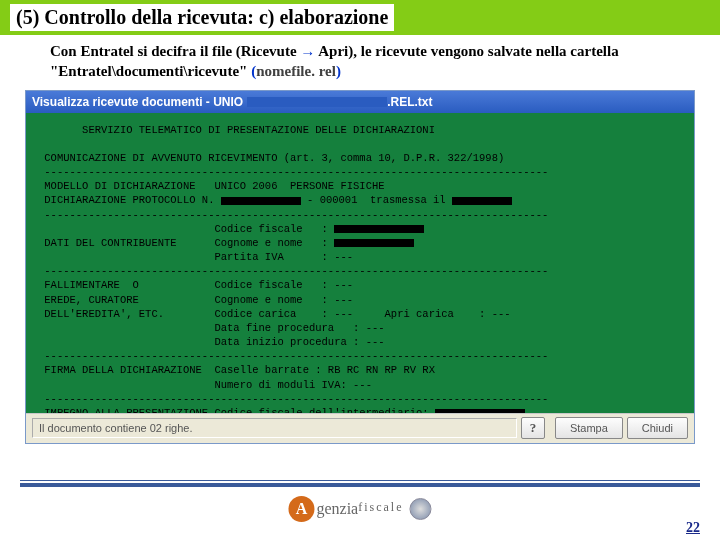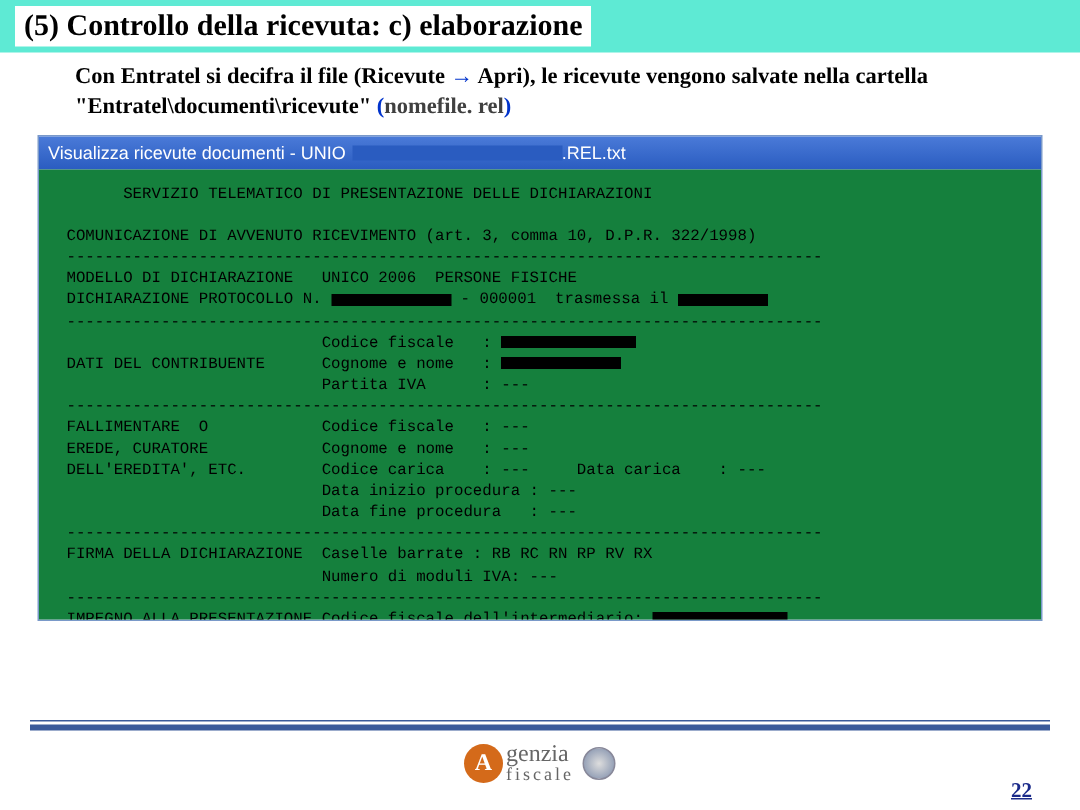--- a/index.html
+++ b/index.html
@@ -1,40 +1,40 @@
 <!DOCTYPE html>
 <html><head>
 <meta charset="utf-8">
 <style>
   * { box-sizing: border-box; margin: 0; padding: 0; }
   body { width: 720px; height: 540px; background: #fff; font-family: "Times New Roman", serif; position: relative; overflow: hidden; }
-  .slide-title { background: #5eead4; color: #fff; padding: 4px 10px; font-size: 20px; font-weight: bold; text-decoration: underline; text-decoration-color: #c00; margin: 0 0 6px 0; }
+  .slide-title { background: #84cc16; color: #fff; padding: 4px 10px; font-size: 20px; font-weight: bold; text-decoration: underline; text-decoration-color: #c00; margin: 0 0 6px 0; }
   .slide-title-inner { background: #fff; color: #000; display: inline-block; padding: 2px 6px; }
   .slide-desc { font-size: 15px; font-weight: bold; color: #000; padding: 0 40px 8px 50px; line-height: 1.35; }
   .slide-desc .blue { color: #0033cc; }
   .slide-desc .red { color: #404040; }
   .window { margin: 0 25px; border: 1px solid #7a99c9; background: #fff; font-family: Tahoma, sans-serif; }
-  .titlebar { background: linear-gradient(#4a7ad8, #2a5cc0); color: #fff; font-size: 12px; height: 22px; display: flex; align-items: center; padding: 0 6px; font-weight: normal; }
+  .titlebar { background: linear-gradient(#4a7ad8, #2a5cc0); color: #fff; font-size: 12px; height: 22px; display: flex; align-items: center; padding: 0 6px; font-weight: bold; }
   .titlebar .redact-tb { background: #2a5cc0; display: inline-block; height: 10px; width: 140px; margin-left: 4px; vertical-align: middle; }
   .content { background: #15803d; padding: 10px 12px 4px 12px; font-family: "Courier New", monospace; font-size: 10.5px; line-height: 1.35; color: #000; height: 300px; overflow: hidden; }
   .row { white-space: pre; }
   .r { display: inline-block; background: #000; height: 8px; vertical-align: middle; }
   .dash-line { letter-spacing: 0; }
   .statusbar { background: #ece9d8; border-top: 1px solid #c8c8c8; height: 30px; display: flex; align-items: center; padding: 3px 6px; gap: 4px; font-size: 11px; color: #555; }
   .status-text { flex: 1; border: 1px inset #fff; padding: 3px 6px; background: #ece9d8; }
   .help-btn { width: 24px; height: 22px; border: 1px solid #888; background: linear-gradient(#fdfdfd,#e4e4e4); display: flex; align-items: center; justify-content: center; font-weight: bold; font-family: Georgia, serif; font-size: 13px; cursor: pointer; border-radius: 2px; margin-right: 6px; }
   .btn { height: 22px; padding: 0 14px; border: 1px solid #888; background: linear-gradient(#fdfdfd,#e4e4e4); font-size: 11px; cursor: pointer; border-radius: 2px; display: flex; align-items: center; }
   .footer { position: absolute; bottom: 0; left: 0; right: 0; height: 60px; }
   .footer-line1 { height: 1px; background: #3a5a9a; margin: 0 20px 2px 20px; }
   .footer-line2 { height: 4px; background: #3a5a9a; margin: 0 20px 0 20px; }
   .logos { position: absolute; bottom: 18px; left: 50%; transform: translateX(-50%); display: flex; align-items: center; gap: 6px; }
   .logo-a { font-family: Georgia, serif; font-size: 16px; color: #666; display:flex; align-items:center; }
   .logo-a .a-mark { width: 26px; height: 26px; border-radius: 50%; background: #d46a1a; display: inline-flex; align-items: center; justify-content: center; color: #fff; font-weight: bold; margin-right: 2px; font-size:16px;}
   .emblem { width: 22px; height: 22px; border-radius: 50%; background: radial-gradient(#ddd,#7a8aa8); border:1px solid #889; }
-  .page-num { position: absolute; right: 32px; bottom: 4px; font-size: 14px; font-weight: bold; color: #1a2a8a; text-decoration: underline; }
+  .page-num { position: absolute; right: 20px; bottom: 4px; font-size: 14px; font-weight: bold; color: #1a2a8a; text-decoration: underline; }
 </style>
 </head>
 <body>
 
 <div class="slide-title">
   <span class="slide-title-inner">(5) Controllo della ricevuta: c) elaborazione</span>
 </div>
 
 <div class="slide-desc">
   <span>Con Entratel si decifra il file (Ricevute </span><span class="blue">→</span><span> Apri), le ricevute vengono salvate nella cartella "Entratel\documenti\ricevute" </span><span class="blue">(</span><span class="red">nomefile. rel</span><span class="blue">)</span>
@@ -53,37 +53,43 @@
     <div class="row dash-line"> --------------------------------------------------------------------------------</div>
     <div class="row"> MODELLO DI DICHIARAZIONE   UNICO 2006  PERSONE FISICHE</div>
     <div class="row"><span> DICHIARAZIONE PROTOCOLLO N. </span><span class="r" style="width:80px"></span><span> - 000001  trasmessa il </span><span class="r" style="width:60px"></span></div>
     <div class="row dash-line"> --------------------------------------------------------------------------------</div>
     <div class="row"><span>                            Codice fiscale   : </span><span class="r" style="width:90px"></span></div>
     <div class="row"><span> DATI DEL CONTRIBUENTE      Cognome e nome   : </span><span class="r" style="width:80px"></span></div>
     <div class="row">                            Partita IVA      : ---</div>
     <div class="row dash-line"> --------------------------------------------------------------------------------</div>
     <div class="row"> FALLIMENTARE  O            Codice fiscale   : ---</div>
     <div class="row"> EREDE, CURATORE            Cognome e nome   : ---</div>
-    <div class="row"> DELL'EREDITA', ETC.        Codice carica    : ---     Data carica    : ---</div>
+    <div class="row"> DELL'EREDITA', ETC.        Codice carica    : ---     Apri carica    : ---</div>
+    <div class="row">                            Data fine procedura   : ---</div>
     <div class="row">                            Data inizio procedura : ---</div>
-    <div class="row">                            Data fine procedura   : ---</div>
     <div class="row dash-line"> --------------------------------------------------------------------------------</div>
     <div class="row"> FIRMA DELLA DICHIARAZIONE  Caselle barrate : RB RC RN RP RV RX</div>
     <div class="row">                            Numero di moduli IVA: ---</div>
     <div class="row dash-line"> --------------------------------------------------------------------------------</div>
     <div class="row"><span> IMPEGNO ALLA PRESENTAZIONE Codice fiscale dell'intermediario: </span><span class="r" style="width:90px"></span></div>
 
   </div>
+  <div class="statusbar">
+    <div class="status-text">Il documento contiene 02 righe.</div>
+    <div class="help-btn">?</div>
+    <div class="btn">Stampa</div>
+    <div class="btn">Chiudi</div>
+  </div>
 </div>
 
 <div class="footer">
   <div class="logos">
     <div class="logo-a">
       <span class="a-mark">A</span>
-      <span style="display:flex;flex-direction:column;line-height:0.9">
+      <span style="display:flex;flex-direction:row;line-height:0.9">
         <span>genzia</span>
         <span style="font-size:12px;letter-spacing:2px">fiscale</span>
       </span>
     </div>
     <div class="emblem"></div>
   </div>
   <div class="footer-line1"></div>
   <div class="footer-line2"></div>
   <div class="page-num">22</div>
 </div>

